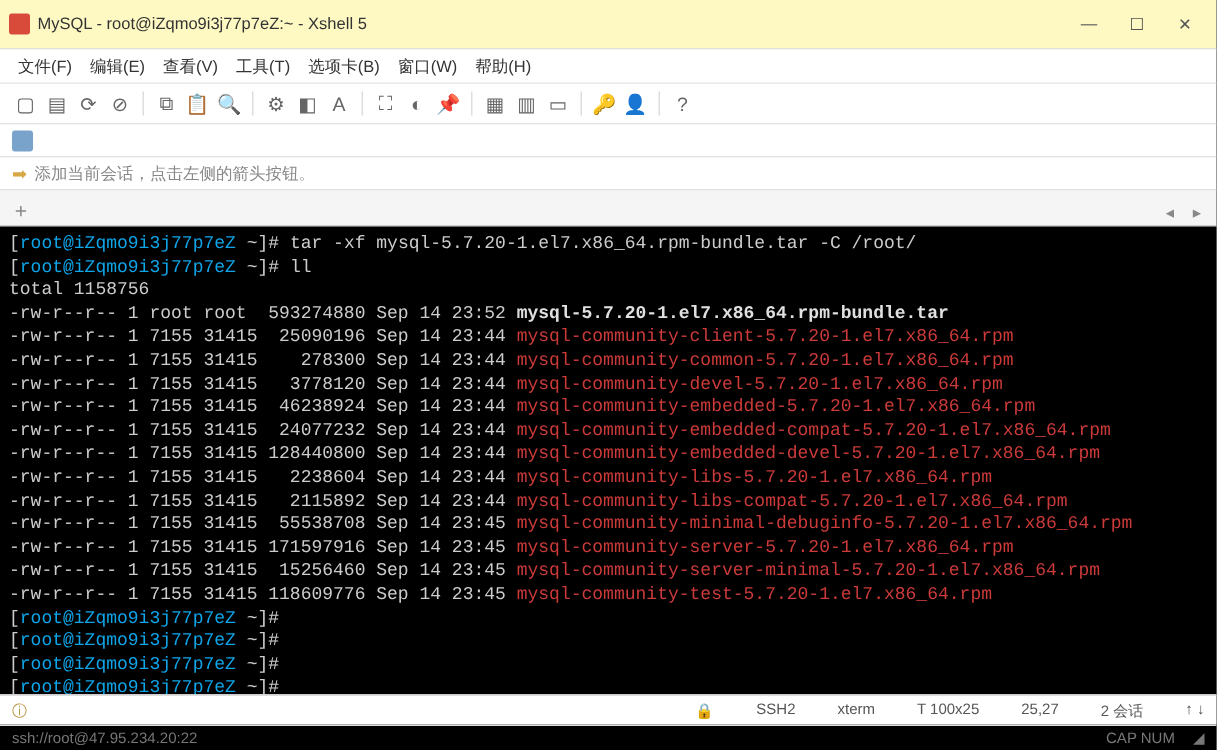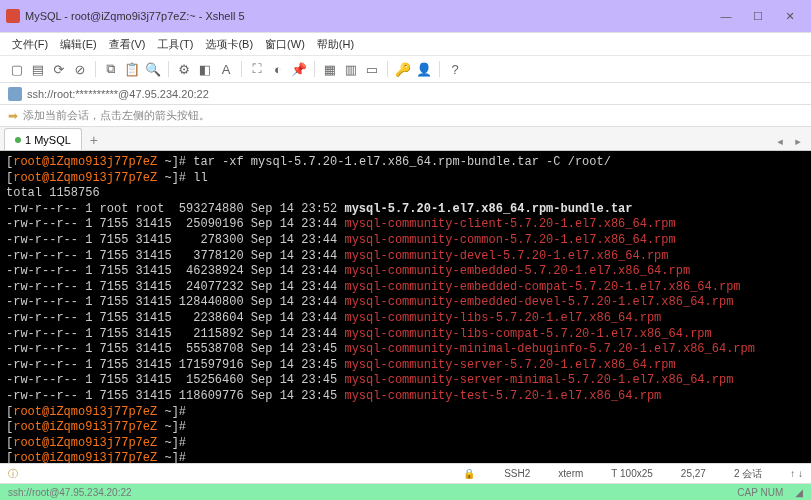--- a/index.html
+++ b/index.html
@@ -1,18 +1,18 @@
 <!DOCTYPE html>
 <html><head>
   <meta charset="utf-8">
   <style>
     * { margin: 0; padding: 0; box-sizing: border-box; }
     body { font-family: "Microsoft YaHei", Tahoma, Arial, sans-serif; font-size: 11px; background: #f0f0f0; width: 811px; height: 500px; overflow: hidden; display: flex; flex-direction: column; }
     
-    .titlebar { background: #c4b5fd; height: 26px; display: flex; align-items: center; padding: 16px 6px; border-bottom: 1px solid #e0e0e0; }
+    .titlebar { background: #fef9c3; height: 26px; display: flex; align-items: center; padding: 16px 6px; border-bottom: 1px solid #e0e0e0; }
     .titlebar-icon { width: 14px; height: 14px; background: #d84a3a; border-radius: 2px; margin-right: 5px; }
     .titlebar-text { flex: 1; font-size: 11px; color: #333; }
     .win-controls { display: flex; gap: 2px; }
     .win-btn { width: 30px; height: 20px; display: flex; align-items: center; justify-content: center; color: #555; font-size: 11px; cursor: default; }
     .win-btn.close { color: #555; }
     
     .menubar { background: #fff; height: 22px; display: flex; align-items: center; padding: 0 6px; font-size: 11px; color: #333; }
     .menu-item { padding: 2px 6px; cursor: default; }
     
     .toolbar { background: #fff; height: 28px; display: flex; align-items: center; padding: 0 8px; border-top: 1px solid #e8e8e8; border-bottom: 1px solid #e0e0e0; gap: 3px; }
@@ -33,34 +33,34 @@
     .tab.inactive { background: #fff; }
     .tab.inactive .dot { background: #4caf50; }
     .tab.active { background: #3b8dd6; color: #fff; }
     .tab.active .dot { background: #4caf50; }
     .tab-add { width: 20px; height: 20px; display: flex; align-items: center; justify-content: center; color: #888; font-size: 14px; cursor: default; }
     .tabs-row .spacer { flex: 1; }
     .tab-nav { width: 18px; height: 18px; display: flex; align-items: center; justify-content: center; color: #888; cursor: default; }
     
     .terminal { flex: 1; background: #000; color: #ccc; font-family: Consolas, "Courier New", monospace; font-size: 12px; line-height: 1.3; padding: 4px 6px; overflow: hidden; white-space: pre; }
     .t-line { white-space: pre; }
-    .p-host { color: #f97316; }
+    .p-host { color: #0ea5e9; }
     .p-prompt { color: #ccc; }
     .total { color: #ccc; }
     .perm { color: #ccc; }
     .fn-red { color: #cc3a3a; }
     .fn-bold { color: #e0e0e0; font-weight: bold; }
     
     .statusbar { height: 20px; background: #fff; border-top: 1px solid #ddd; display: flex; align-items: center; padding: 0 8px; font-size: 10px; color: #666; }
     .statusbar .info { margin-right: 8px; color: #b8923e; }
     .statusbar .txt { color: #666; }
     .statusbar .sp { flex: 1; }
     .statusbar .seg { margin-left: 28px; color: #555; }
     
-    .footer { height: 17px; background: #86efac; border-top: 1px solid #e0e0e0; display: flex; align-items: center; padding: 0 8px; font-size: 10px; color: #777; }
+    .footer { height: 17px; background: #000000; border-top: 1px solid #e0e0e0; display: flex; align-items: center; padding: 0 8px; font-size: 10px; color: #777; }
     .footer .sp { flex: 1; }
     .footer .cap { margin-left: 12px; }
   </style>
 </head>
 <body>
 
 <div class="titlebar">
   <div class="titlebar-icon"></div>
   <div class="titlebar-text">MySQL - root@iZqmo9i3j77p7eZ:~ - Xshell 5</div>
   <div class="win-controls">
@@ -103,33 +103,28 @@
   <div class="tb-icon">▭</div>
   <div class="tb-sep"></div>
   <div class="tb-icon">🔑</div>
   <div class="tb-icon">👤</div>
   <div class="tb-sep"></div>
   <div class="tb-icon">?</div>
 </div>
 
 <div class="address-row">
   <div class="addr-icon"></div>
-  <div class="addr-text">ssh://root:**********@47.95.234.20:22</div>
 </div>
 
 <div class="hint-row">
   <div class="hint-icon">➡</div>
   <div class="hint-text">添加当前会话，点击左侧的箭头按钮。</div>
 </div>
 
 <div class="tabs-row">
-  <div class="tab inactive">
-      <span class="dot"></span>
-      <span>1 MySQL</span>
-    </div>
   <div class="tab-add">+</div>
   <div class="spacer"></div>
   <div class="tab-nav">◂</div>
   <div class="tab-nav">▸</div>
 </div>
 
 <div class="terminal" id="terminal"><div class="t-line"><span class="p-prompt">[</span><span class="p-host">root@iZqmo9i3j77p7eZ</span><span class="p-prompt"> ~]# </span><span>tar -xf mysql-5.7.20-1.el7.x86_64.rpm-bundle.tar -C /root/</span></div><div class="t-line"><span class="p-prompt">[</span><span class="p-host">root@iZqmo9i3j77p7eZ</span><span class="p-prompt"> ~]# </span><span>ll</span></div><div class="t-line total">total 1158756</div><div class="t-line"><span class="perm">-rw-r--r-- 1 root root  593274880 Sep 14 23:52 </span><span class="fn-bold">mysql-5.7.20-1.el7.x86_64.rpm-bundle.tar</span></div><div class="t-line"><span class="perm">-rw-r--r-- 1 7155 31415  25090196 Sep 14 23:44 </span><span class="fn-red">mysql-community-client-5.7.20-1.el7.x86_64.rpm</span></div><div class="t-line"><span class="perm">-rw-r--r-- 1 7155 31415    278300 Sep 14 23:44 </span><span class="fn-red">mysql-community-common-5.7.20-1.el7.x86_64.rpm</span></div><div class="t-line"><span class="perm">-rw-r--r-- 1 7155 31415   3778120 Sep 14 23:44 </span><span class="fn-red">mysql-community-devel-5.7.20-1.el7.x86_64.rpm</span></div><div class="t-line"><span class="perm">-rw-r--r-- 1 7155 31415  46238924 Sep 14 23:44 </span><span class="fn-red">mysql-community-embedded-5.7.20-1.el7.x86_64.rpm</span></div><div class="t-line"><span class="perm">-rw-r--r-- 1 7155 31415  24077232 Sep 14 23:44 </span><span class="fn-red">mysql-community-embedded-compat-5.7.20-1.el7.x86_64.rpm</span></div><div class="t-line"><span class="perm">-rw-r--r-- 1 7155 31415 128440800 Sep 14 23:44 </span><span class="fn-red">mysql-community-embedded-devel-5.7.20-1.el7.x86_64.rpm</span></div><div class="t-line"><span class="perm">-rw-r--r-- 1 7155 31415   2238604 Sep 14 23:44 </span><span class="fn-red">mysql-community-libs-5.7.20-1.el7.x86_64.rpm</span></div><div class="t-line"><span class="perm">-rw-r--r-- 1 7155 31415   2115892 Sep 14 23:44 </span><span class="fn-red">mysql-community-libs-compat-5.7.20-1.el7.x86_64.rpm</span></div><div class="t-line"><span class="perm">-rw-r--r-- 1 7155 31415  55538708 Sep 14 23:45 </span><span class="fn-red">mysql-community-minimal-debuginfo-5.7.20-1.el7.x86_64.rpm</span></div><div class="t-line"><span class="perm">-rw-r--r-- 1 7155 31415 171597916 Sep 14 23:45 </span><span class="fn-red">mysql-community-server-5.7.20-1.el7.x86_64.rpm</span></div><div class="t-line"><span class="perm">-rw-r--r-- 1 7155 31415  15256460 Sep 14 23:45 </span><span class="fn-red">mysql-community-server-minimal-5.7.20-1.el7.x86_64.rpm</span></div><div class="t-line"><span class="perm">-rw-r--r-- 1 7155 31415 118609776 Sep 14 23:45 </span><span class="fn-red">mysql-community-test-5.7.20-1.el7.x86_64.rpm</span></div><div class="t-line"><span class="p-prompt">[</span><span class="p-host">root@iZqmo9i3j77p7eZ</span><span class="p-prompt"> ~]# </span></div><div class="t-line"><span class="p-prompt">[</span><span class="p-host">root@iZqmo9i3j77p7eZ</span><span class="p-prompt"> ~]# </span></div><div class="t-line"><span class="p-prompt">[</span><span class="p-host">root@iZqmo9i3j77p7eZ</span><span class="p-prompt"> ~]# </span></div><div class="t-line"><span class="p-prompt">[</span><span class="p-host">root@iZqmo9i3j77p7eZ</span><span class="p-prompt"> ~]# </span></div><div class="t-line"><span class="p-prompt">[</span><span class="p-host">root@iZqmo9i3j77p7eZ</span><span class="p-prompt"> ~]# </span></div></div>
 
 <div class="statusbar">
   <span class="info">ⓘ</span>

